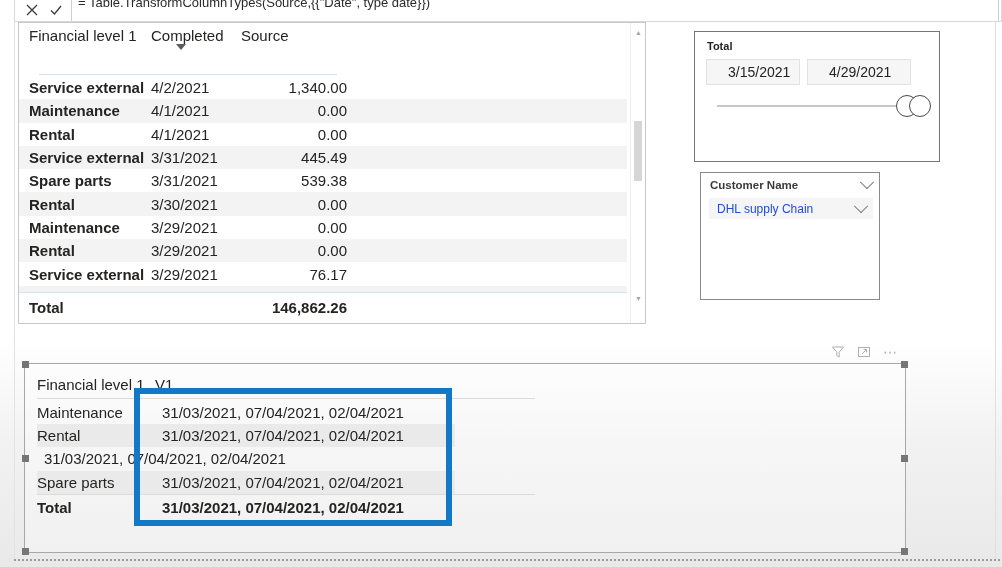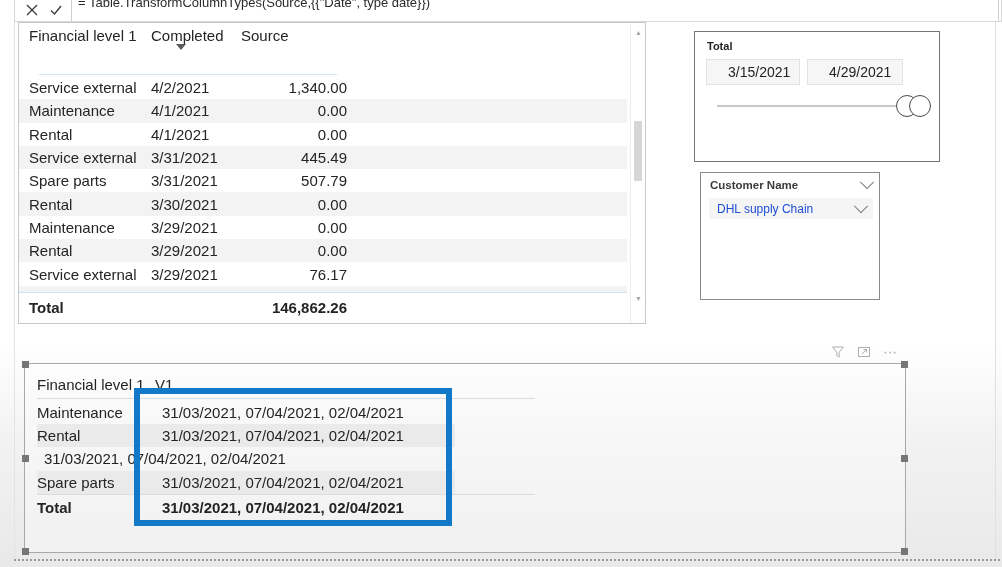--- a/index.html
+++ b/index.html
@@ -111,21 +111,21 @@
     overflow: hidden;
   }
   .tt-row {
     display: flex;
     align-items: center;
     height: 23.3px;
     font-size: 15px;
     color: #252423;
   }
   .tt-row.alt { background: #f3f3f3; }
-  .tt-row .c1 { width: 122px; padding-left: 10px; }
+  .tt-row .c1 { width: 122px; padding-left: 10px; font-weight: bold; }
   .tt-row .c2 { width: 88px; }
   .tt-row .c3 { width: 108px; text-align: right; }
   .tt-total {
     position: absolute;
     left: 0; bottom: 2px;
     width: 608px;
     height: 28px;
     display: flex;
     align-items: center;
     font-size: 15px;
@@ -185,21 +185,21 @@
     background: #f6f6f6;
     border: 1px solid #e2e2e2;
     box-sizing: border-box;
     display: flex;
     align-items: center;
     padding-left: 21px;
     font-size: 14px;
     color: #252423;
   }
   #ds-from { left: 11px; width: 94px; }
-  #ds-to { left: 112px; width: 96px; }
+  #ds-to { left: 112px; width: 104px; }
   .ds-track {
     position: absolute;
     left: 22px; top: 73px;
     width: 197px;
     height: 2px;
     background: #c8c8c8;
   }
   .ds-handle {
     position: absolute;
     top: 63px;
@@ -434,21 +434,21 @@
           <div class="c3">0.00</div>
         </div>
         <div class="tt-row alt">
           <div class="c1">Service external</div>
           <div class="c2">3/31/2021</div>
           <div class="c3">445.49</div>
         </div>
         <div class="tt-row">
           <div class="c1">Spare parts</div>
           <div class="c2">3/31/2021</div>
-          <div class="c3">507.79</div>
+          <div class="c3">539.38</div>
         </div>
         <div class="tt-row alt">
           <div class="c1">Rental</div>
           <div class="c2">3/30/2021</div>
           <div class="c3">0.00</div>
         </div>
         <div class="tt-row">
           <div class="c1">Maintenance</div>
           <div class="c2">3/29/2021</div>
           <div class="c3">0.00</div>

